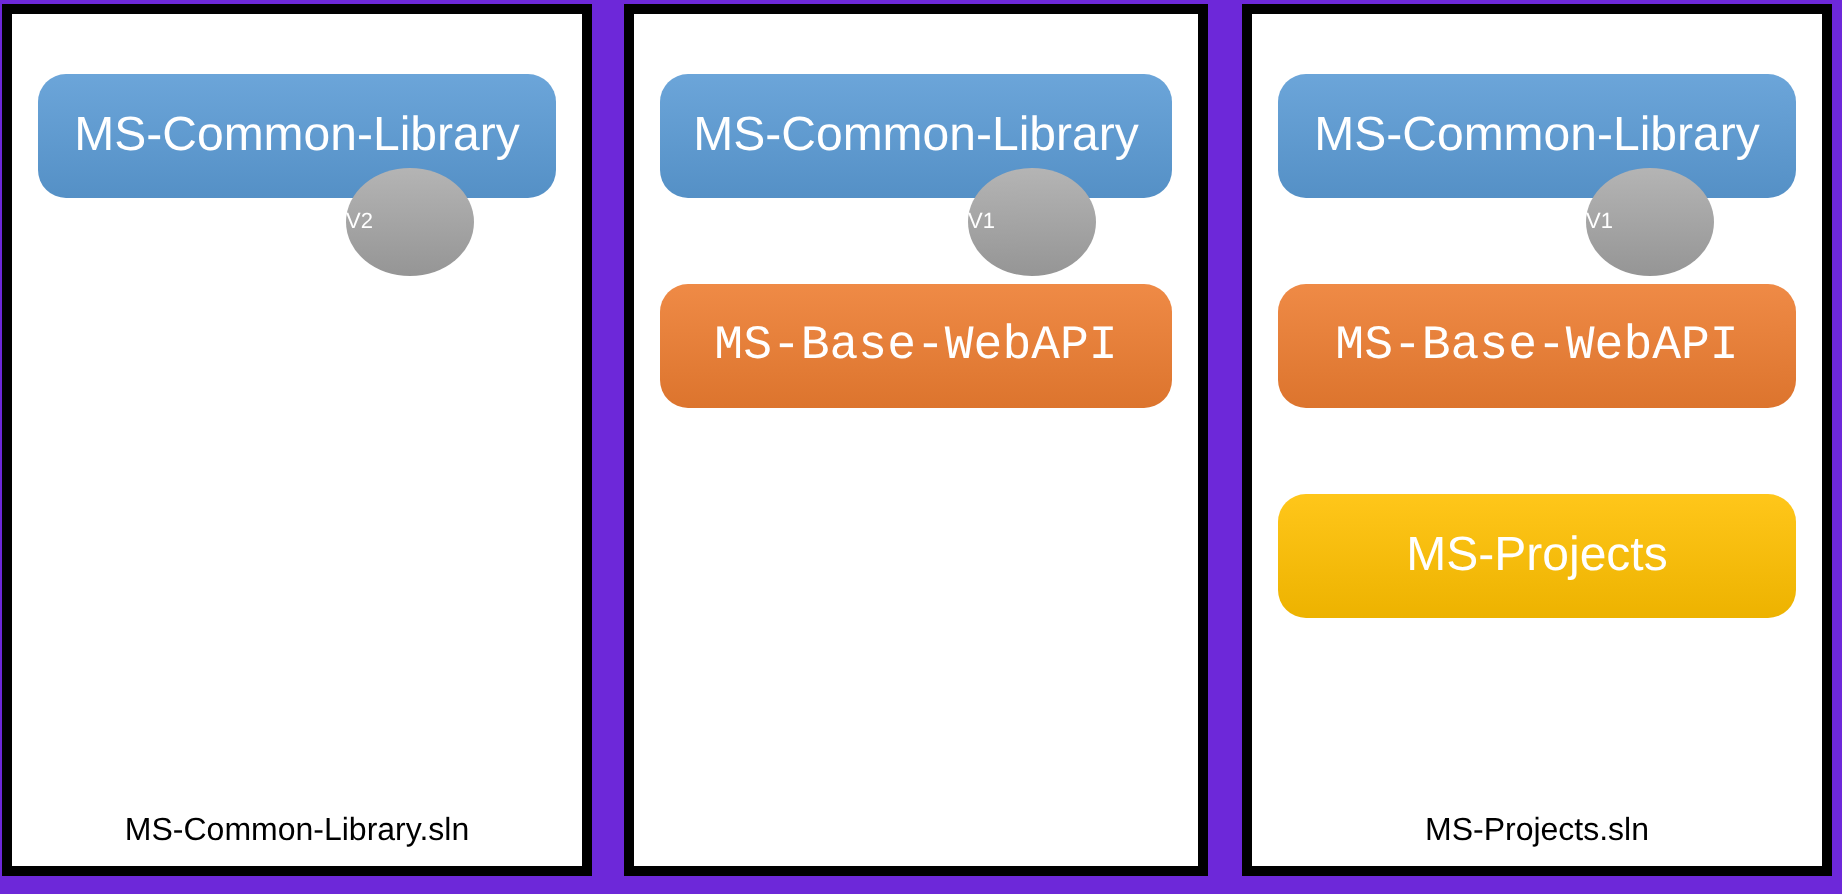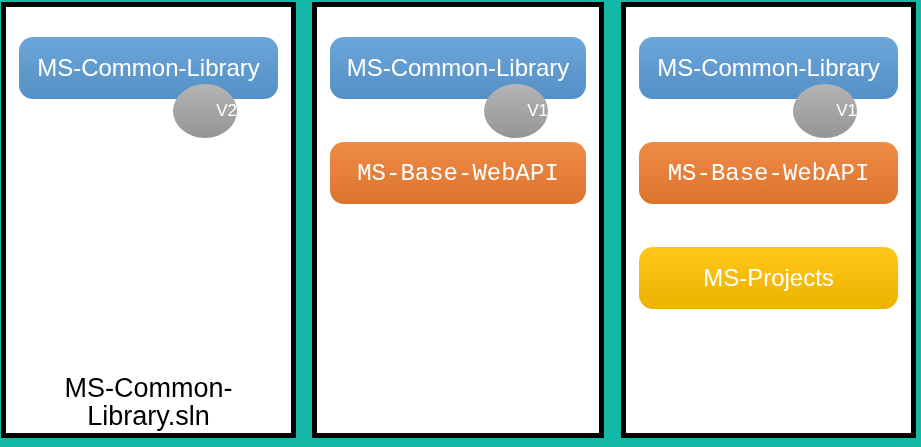--- a/index.html
+++ b/index.html
@@ -1,20 +1,20 @@
 <!DOCTYPE html>
 <html style="--library_blue: #5B9BD5; --webapi_orange: #ED7D31; --projects_yellow: #FFC000; --version_badge_gray: #A6A6A6; --panel_border_black: #000000;"><head>
 <meta charset="utf-8">
 <style>
   html, body { margin: 0; padding: 0; background: #ffffff; }
   .canvas {
     position: relative;
     width: 921px;
     height: 447px;
-    background: #14b8a6;
+    background: #6d28d9;
     font-family: "Liberation Sans", sans-serif;
     overflow: hidden;
   }
   .panel {
     position: absolute;
     top: 2px;
     height: 436px;
     border: 5px solid var(--panel_border_black, #000);
     background: #ffffff;
     box-sizing: border-box;
@@ -47,34 +47,34 @@
     position: absolute;
     top: 77px;
     left: 167px;
     width: 64px;
     height: 54px;
     border-radius: 50%;
     background-color: var(--version_badge_gray, #A6A6A6);
     background-image: linear-gradient(rgba(255,255,255,0.16), rgba(0,0,0,0.10));
     display: flex;
     align-items: center;
-    justify-content: flex-end;
+    justify-content: flex-start;
     color: #ffffff;
-    font-size: 17px;
+    font-size: 11px;
     z-index: 2;
   }
 
   .sln-label {
     position: absolute;
     left: 0;
     right: 0;
     bottom: 3px;
     text-align: center;
     color: #000000;
-    font-size: 27px;
+    font-size: 16px;
     line-height: 28px;
   }
 </style>
 </head>
 <body>
 
 <div class="canvas">
 
   <div class="panel panel-0">
     <div class="block pos-0 c-blue">
@@ -104,15 +104,16 @@
     </div>
     <div class="badge">
       <span>V1</span>
     </div>
     <div class="block pos-1 c-orange">
       <span>MS-Base-WebAPI</span>
     </div>
     <div class="block pos-2 c-yellow">
       <span>MS-Projects</span>
     </div>
+    <div class="sln-label">MS-Projects.sln</div>
   </div>
 
 </div>
 
 </body></html>

